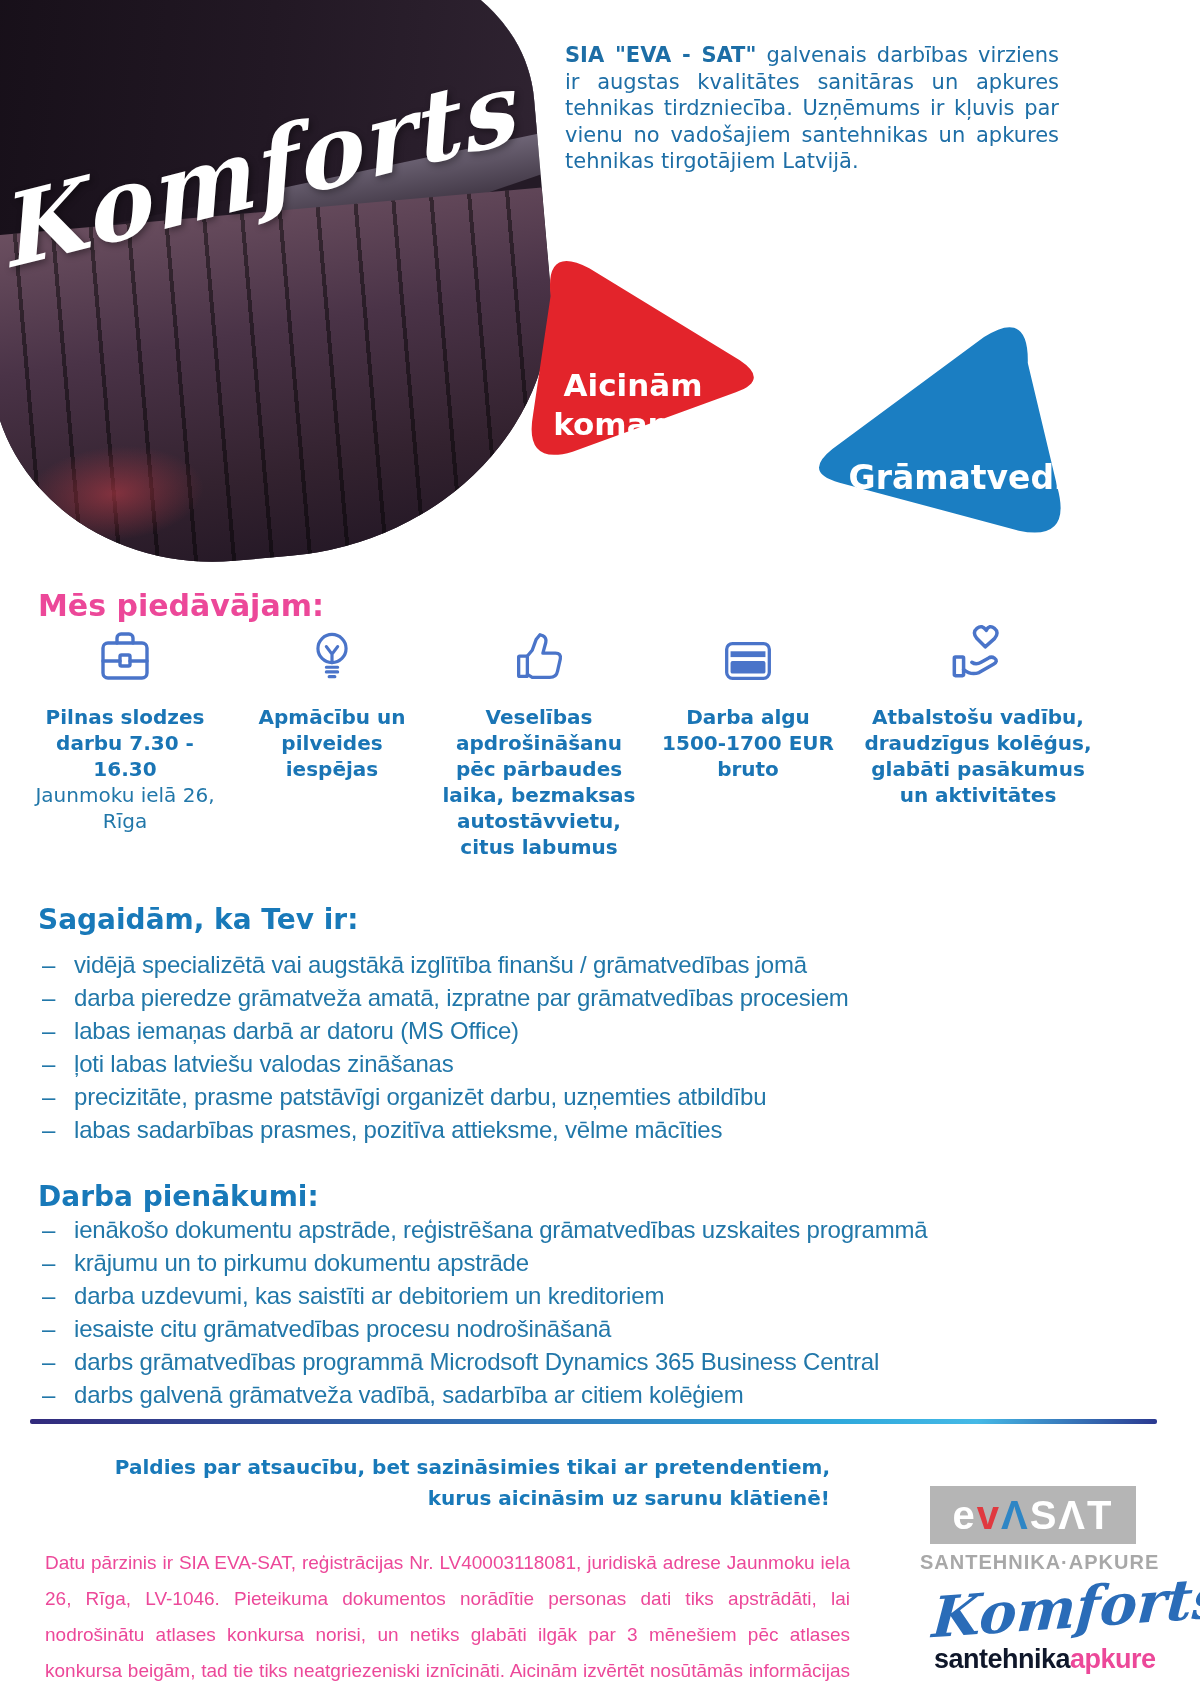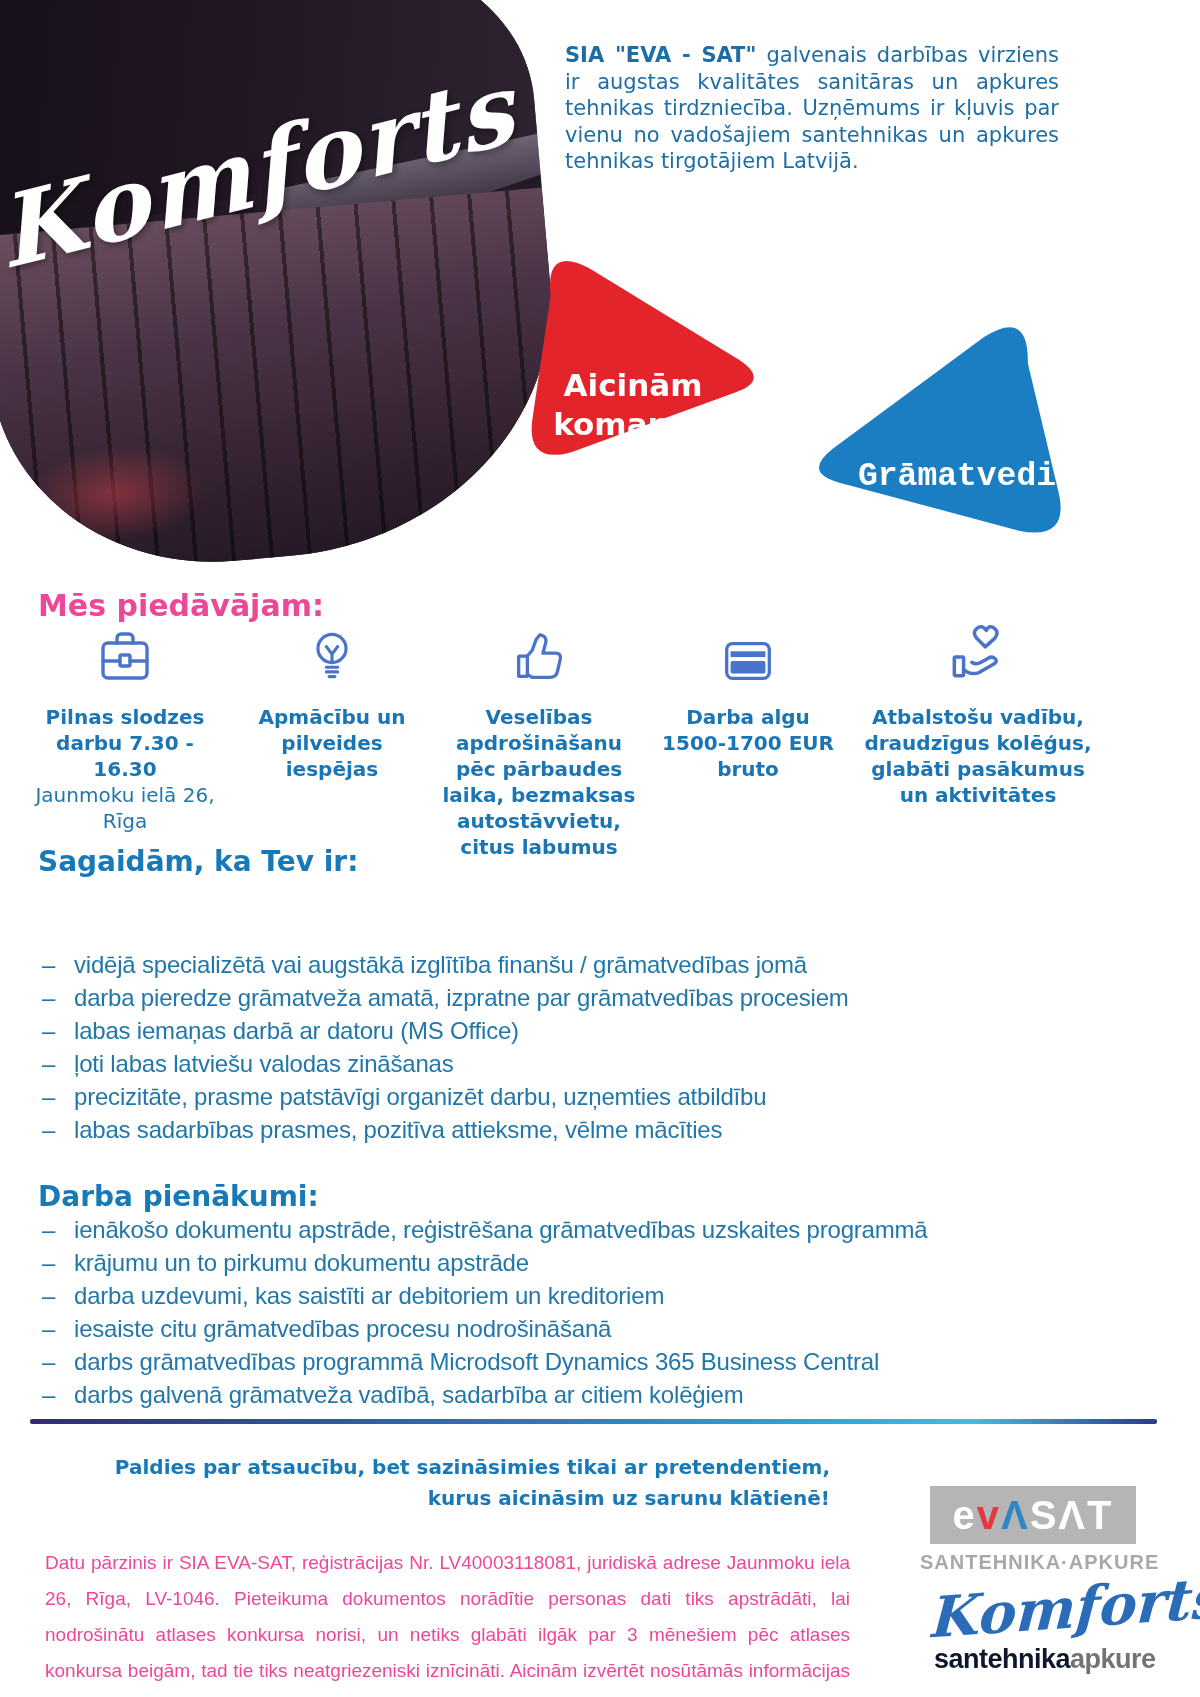--- a/index.html
+++ b/index.html
@@ -34,38 +34,38 @@
            line-height:26.5px; color:#1d6ea6; text-align:justify; }
   .intro b { font-weight:bold; }
 
   
   .badge { position:absolute; }
   .badge svg { display:block; }
   .badge .txt { position:absolute; color:#fff; font-weight:bold; text-align:center;margin-top:36px; }
   .badge-red { left:496px; top:220px; width:292px; height:292px; }
   .badge-red svg { transform:rotate(7deg); }
   .badge-red .txt { left:18px; top:110px; width:238px; font-size:31px; line-height:39px; }
-  .badge-blue { left:770px; top:290px; width:334px; height:312px;font-family:Liberation Mono, monospace; }
+  .badge-blue { left:770px; top:290px; width:334px; height:312px; }
   .badge-blue svg { transform:rotate(-12deg); }
   .badge-blue .txt { left:62px; top:132px; width:250px; font-size:33px; }
 
   
   .h-offer { position:absolute; left:38px; top:588px; font-size:30px; font-weight:bold; color:#ec4899; }
   .benefits { position:absolute; left:22px; top:610px; width:1030px; display:grid;
               grid-template-columns:206px 172px 206px 176px 248px; column-gap:18px;
               justify-items:center; text-align:center; }
   .benefit { width:100%; }
   .benefit .icon { height:78px; display:flex; align-items:flex-end; justify-content:center;
                    margin-bottom:16px; }
   .benefit .b-bold { font-weight:bold; color:#1a75b5; font-size:20px; line-height:26px; }
   .benefit .b-reg  { color:#2177a9; font-size:20px; line-height:26px; }
 
   
   .h-sect { position:absolute; left:38px; font-size:28px; font-weight:bold; color:#1879b9; }
-  #h-expect { top:845px;text-align:center; }
+  #h-expect { top:903px;text-align:center; }
   #h-duties { top:1180px; }
   .list { position:absolute; left:40px; width:1090px; color:#2177a9; font-size:24px;
           font-family:"Liberation Sans", sans-serif; letter-spacing:-0.2px; }
   .list li { list-style:none; position:relative; padding-left:34px; line-height:33px; }
   .list li::before { content:"–"; position:absolute; left:2px; top:0; }
   .list-expect { top:948px; }
   .list-duties { top:1213px; }
 
   
   .divider { position:absolute; left:30px; top:1419px; width:1127px; height:5px; border-radius:2px;
@@ -86,21 +86,21 @@
   .eva-box .la { color:#2e86c5; }
   .tagline { position:absolute; left:920px; top:1551px; width:226px; text-align:right;
              color:#a8a8a8; font-weight:bold; font-size:20px; letter-spacing:1px;
              font-family:"Liberation Sans", sans-serif; }
   .komforts-footer { position:absolute; left:932px; top:1574px; color:#2a6cb8;
              font-family:"DejaVu Serif", serif; font-style:italic; font-weight:bold;
              font-size:56px; transform:rotate(-4deg) skewX(-8deg); white-space:nowrap; }
   .sub-brand { position:absolute; left:934px; top:1644px; font-size:27px; font-weight:bold;
              font-family:"Liberation Sans", sans-serif; letter-spacing:-0.5px; }
   .sub-brand .sub-blue { color:#0f172a; }
-  .sub-brand .sub-red { color:#737373;margin-top:17px; }
+  .sub-brand .sub-red { color:#ec4899;margin-top:17px; }
 
   svg.icon-svg { stroke:#4a74c9; fill:none; stroke-width:3.4; stroke-linecap:round; stroke-linejoin:round; }
 </style>
 </head>
 <body>
 
 <div class="page">
 
   <div class="photo">
     <div class="sky"></div>

